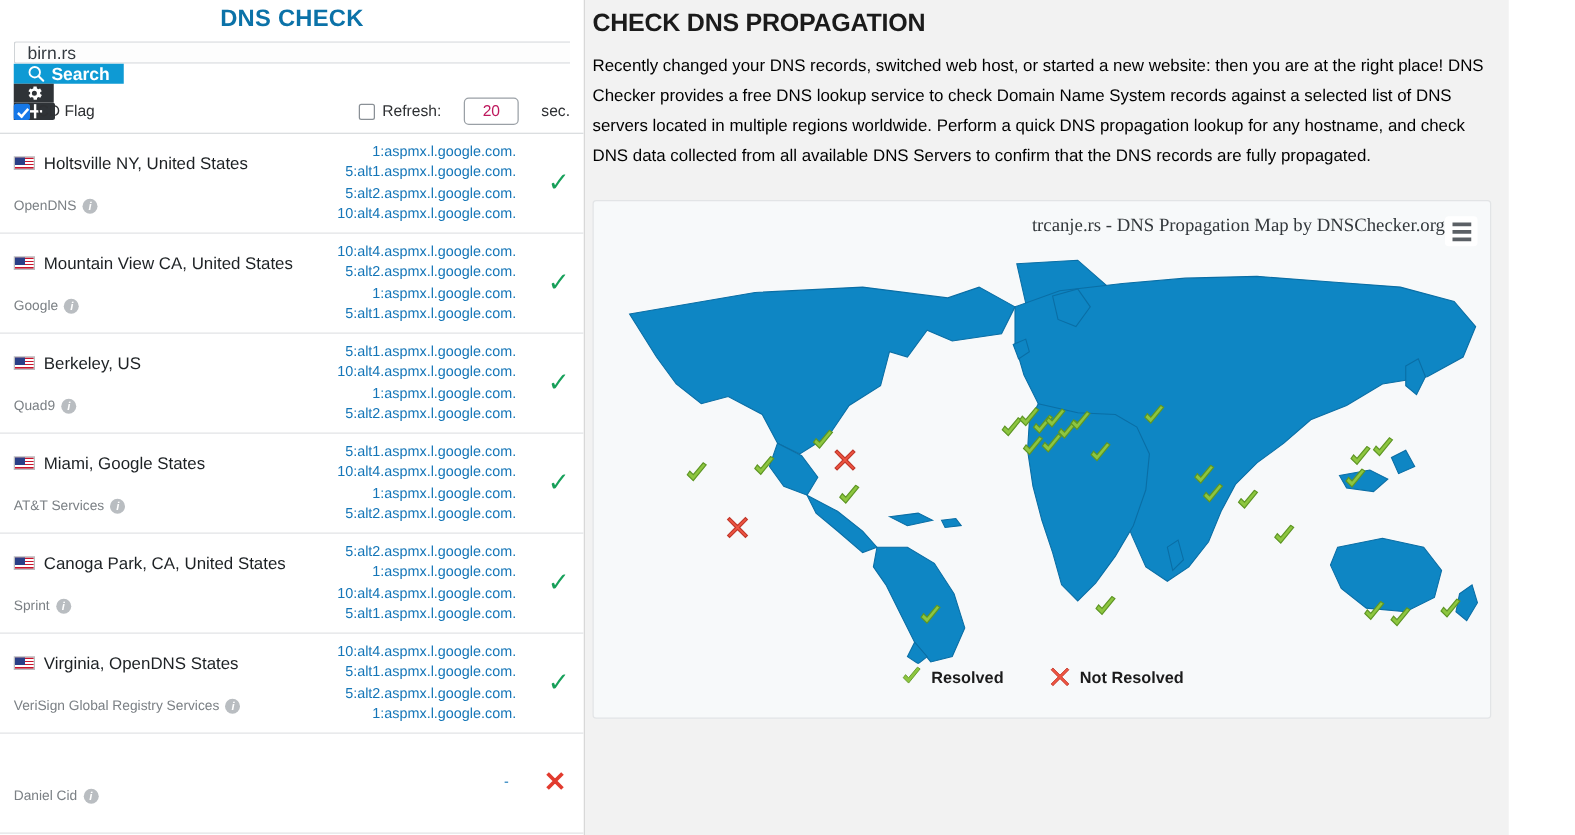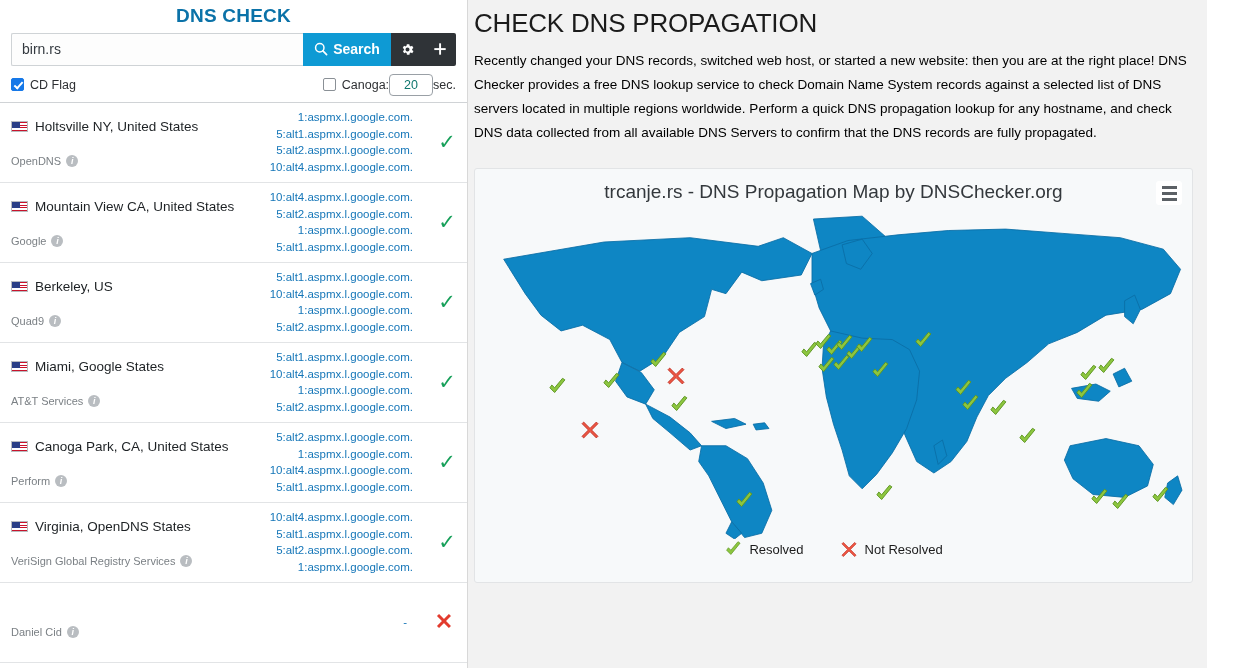--- a/index.html
+++ b/index.html
@@ -27,20 +27,21 @@
     font-size:19px;
     font-weight:bold;
     color:#0b72a8;
     letter-spacing:.2px;
     padding:5px 0 6px 0;
   }
   .searchbar {
     display:flex;
     margin:0 11px;
     height:37px;
+    flex-direction:column;
   }
   .domain-input {
     flex:1 1 auto;
     border:1px solid #cfd3d6;
     border-right:none;
     background:#fdfdfd;
     font-size:14px;
     color:#343a40;
     padding:0 10px;
     outline:none;
@@ -103,22 +104,22 @@
   .cb.checked:after {
     content:""; position:absolute; left:4px; top:1px;
     width:3px; height:7px; border:solid #fff;
     border-width:0 2px 2px 0; transform:rotate(42deg);
   }
   .spacer { flex:1 1 auto; }
   .refresh-wrap { display:flex; align-items:center; font-size:12.5px; color:#2e3033; }
   .refresh-num {
     width:44px; height:22px;
     border:1px solid #9aa0a6; border-radius:4px;
-    text-align:center; font-size:12.5px; color:#0f766e;
-    margin:0 0; background:#fff;
+    text-align:center; font-size:12.5px; color:#be185d;
+    margin:0 18px; background:#fff;
     font-family:"Liberation Sans", sans-serif;
     line-height:20px;
   }
 
   .results { margin-top:7px; flex:1 1 auto; overflow:hidden; position:relative; }
   .rrow {
     display:flex; align-items:center;
     border-top:1px solid #e2e4e6;
     padding:6px 0 6px 0;
     min-height:80px;
@@ -163,60 +164,61 @@
   .xmk { color:#e23b2e; font-size:22px; line-height:1; font-weight:bold; }
 
   
   .right {
     width:739px; height:668px;
     background:#f2f2f2;
     padding:6px 14px 0 6px;
     overflow:hidden;
   }
   .prop-title {
-    font-size:26px; font-weight:normal; color:#1b1b1b;
+    font-size:20px; font-weight:bold; color:#1b1b1b;
     letter-spacing:-.2px; margin:2px 0 10px 0;
   }
   .prop-desc {
     font-size:13.5px; color:#000000; line-height:24px;
     max-width:722px;
   }
   .map-card {
     margin-top:23px;
     background:#f7f9fa;
     border:1px solid #e2e4e6;
     border-radius:3px;
     height:415px;
     position:relative;
     overflow:hidden;
   }
   .map-head {
     display:flex; align-items:flex-start;
     padding:12px 10px 0 10px;
   }
   .map-title {
-    flex:1 1 auto; text-align:center;
-    font-size:19px; color:#33383c;
+    flex:1 1 auto; text-align:right;
+    font-size:15px; color:#33383c;
     padding-left:26px;
+    font-family:Liberation Serif, serif;
   }
   .burger {
     width:26px; height:24px; background:#fff;
     border-radius:3px; flex:none;
     display:flex; flex-direction:column; justify-content:center;
     align-items:center; gap:3px; cursor:pointer;
   }
   .burger i { width:15px; height:3px; background:#5b6065; display:block; }
   .map-stage { position:absolute; left:0; top:40px; width:100%; height:330px; }
   .map-stage svg { width:100%; height:100%; display:block; }
   .mk { position:absolute; width:21px; height:19px; transform:translate(-50%,-50%); }
   .mk svg { width:100%; height:100%; }
   .legend {
     position:absolute; left:0; right:0; bottom:24px;
     display:flex; justify-content:center; gap:36px;
-    font-size:13px; font-weight:normal; color:#1b1b1b;
+    font-size:13px; font-weight:bold; color:#1b1b1b;
   }
   .legend span.li { display:flex; align-items:center; gap:7px; }
   .legend .gi, .legend .ri { width:18px; height:17px; }
 </style>
 </head>
 <body>
 
 <div class="app">
 
   <div class="left">
@@ -244,21 +246,21 @@
         </svg>
       </div>
     </div>
 
     <div class="optionsrow">
       <span class="cb checked"></span>
       <span>CD Flag</span>
       <span class="spacer"></span>
       <span class="refresh-wrap">
         <span class="cb"></span>
-        <span>Canoga:</span>
+        <span>Refresh:</span>
         <span class="refresh-num">20</span>
         <span>sec.</span>
       </span>
     </div>
 
     <div class="results" id="results-list">
         <div class="rrow">
           <div class="loc">
             <div class="loc-name">
               <span class="flag"></span>
@@ -334,21 +336,21 @@
           </div>
           <div class="stat"><span class="chk">✓</span></div>
         </div>
         <div class="rrow">
           <div class="loc">
             <div class="loc-name">
               <span class="flag"></span>
               <span>Canoga Park, CA, United States</span>
             </div>
             <div class="loc-isp">
-              <span>Perform</span>
+              <span>Sprint</span>
               <span class="info-ic">i</span>
             </div>
           </div>
           <div class="recs">
             <a>5:alt2.aspmx.l.google.com.</a>
             <a>1:aspmx.l.google.com.</a>
             <a>10:alt4.aspmx.l.google.com.</a>
             <a>5:alt1.aspmx.l.google.com.</a>
           </div>
           <div class="stat"><span class="chk">✓</span></div>

